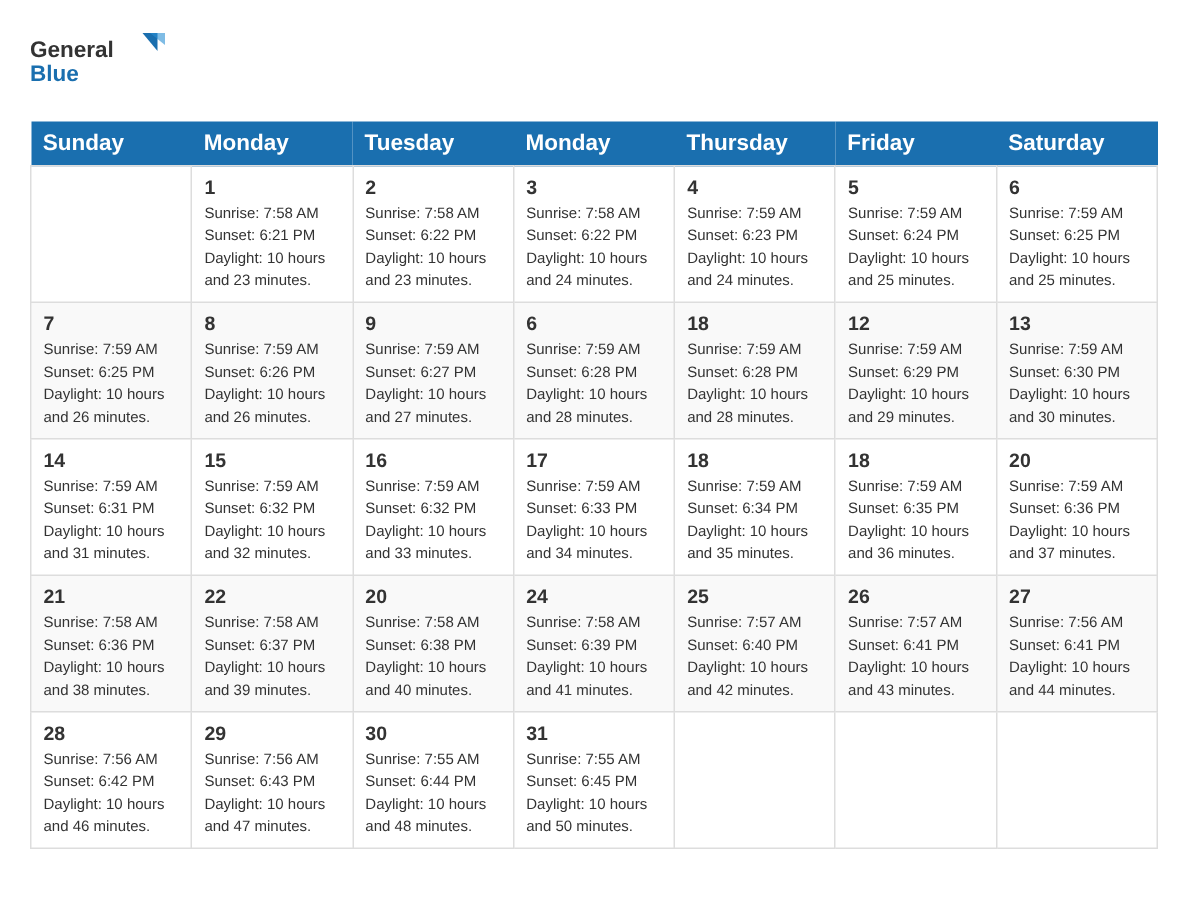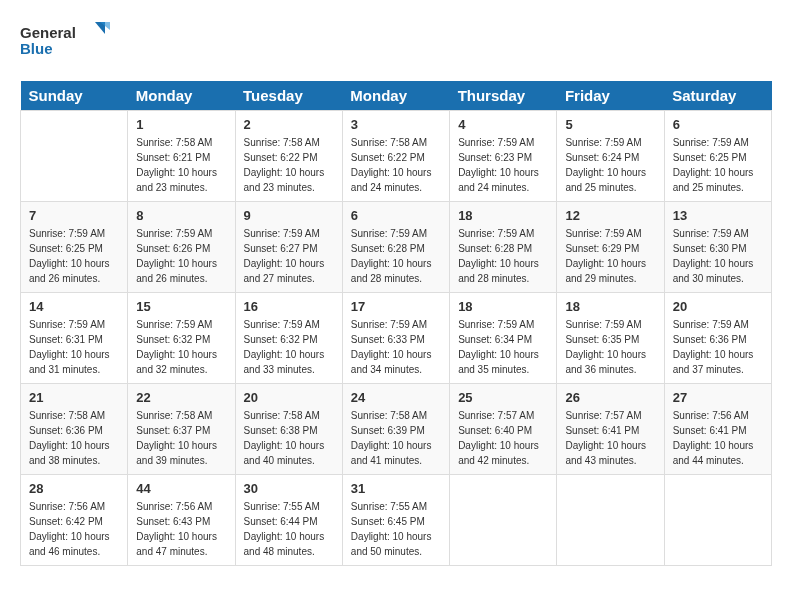--- a/index.html
+++ b/index.html
@@ -275,21 +275,21 @@
         </td>
       </tr>
       <tr>
         <td>
           <div class="day-number">28</div>
           <div class="cell-info">
             Sunrise: 7:56 AM<br>Sunset: 6:42 PM<br>Daylight: 10 hours and 46 minutes.
           </div>
         </td>
         <td>
-          <div class="day-number">44</div>
+          <div class="day-number">29</div>
           <div class="cell-info">
             Sunrise: 7:56 AM<br>Sunset: 6:43 PM<br>Daylight: 10 hours and 47 minutes.
           </div>
         </td>
         <td>
           <div class="day-number">30</div>
           <div class="cell-info">
             Sunrise: 7:55 AM<br>Sunset: 6:44 PM<br>Daylight: 10 hours and 48 minutes.
           </div>
         </td>

